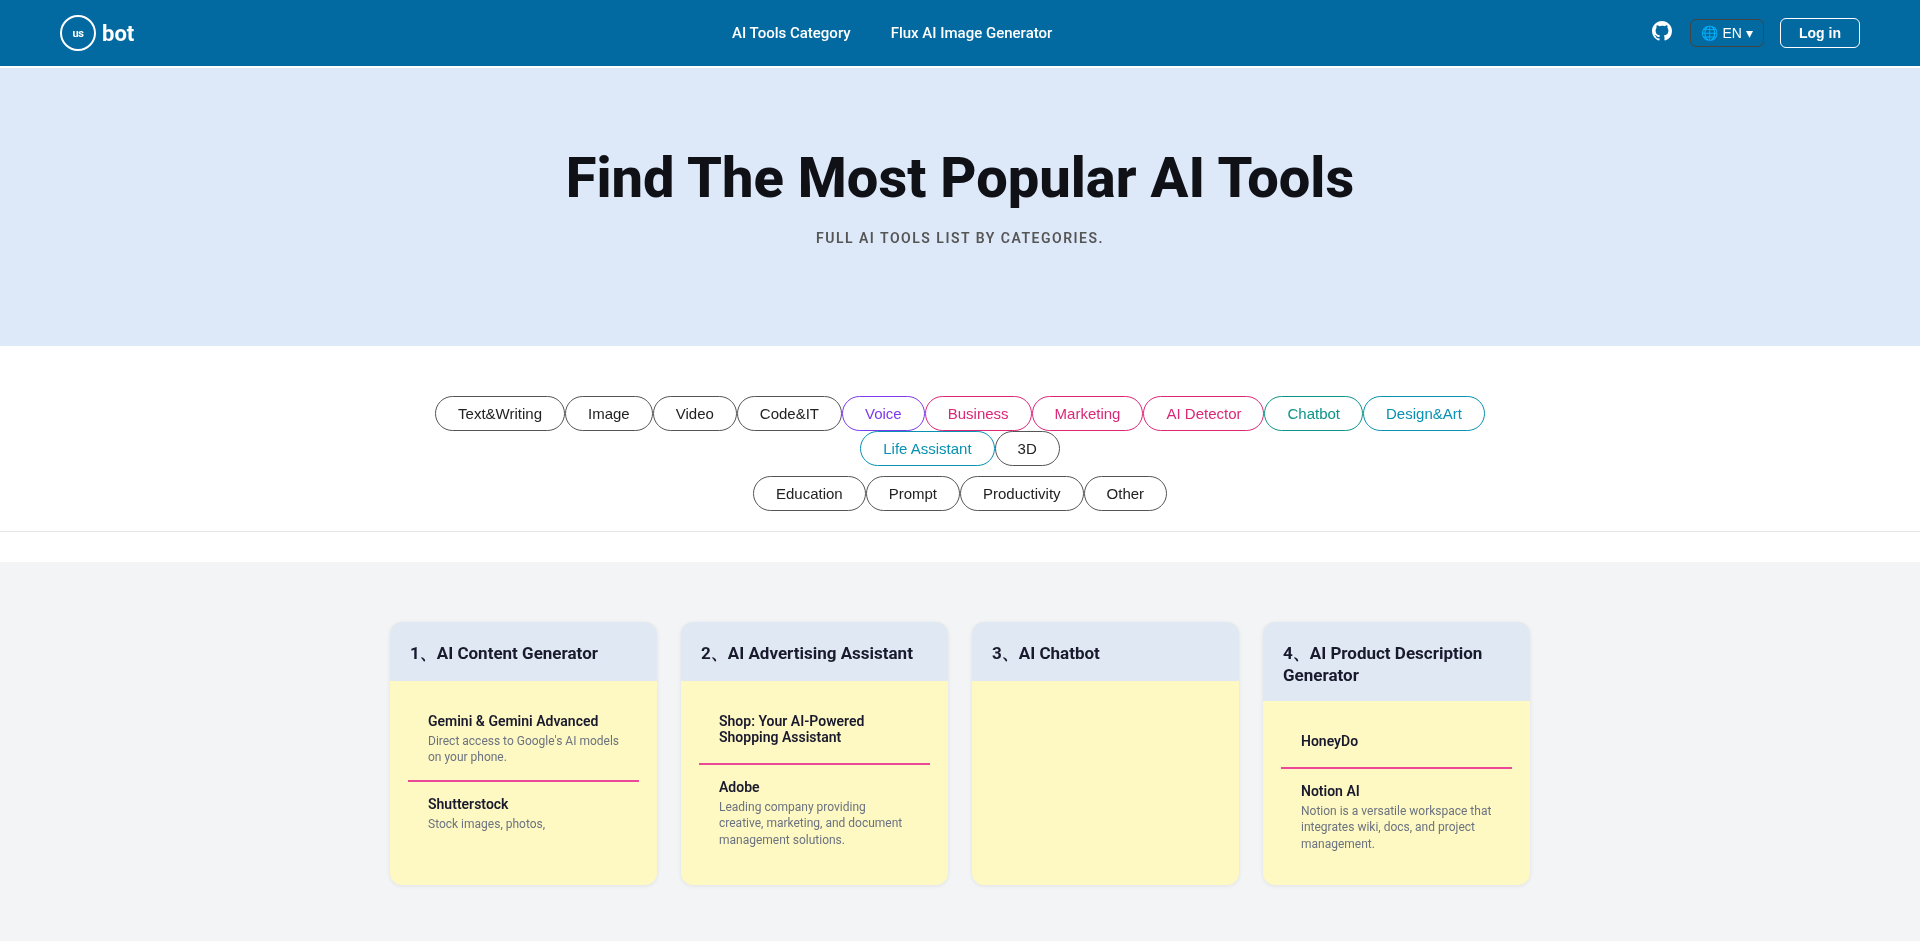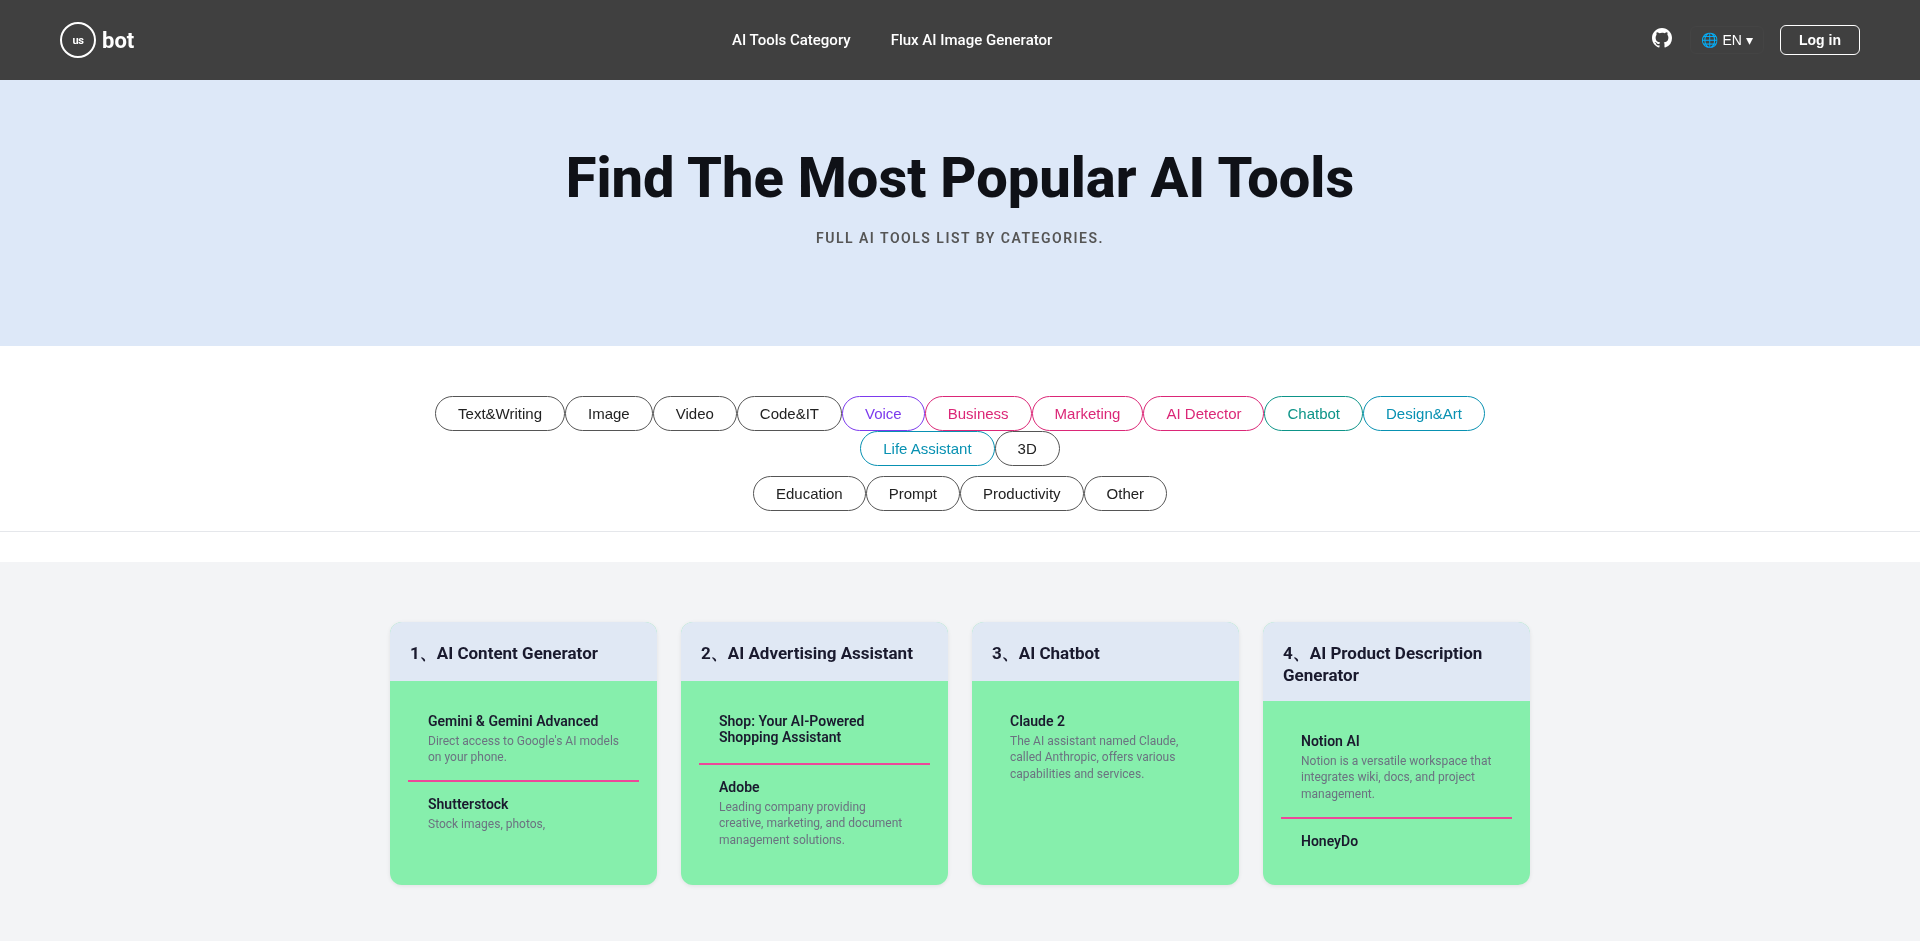--- a/index.html
+++ b/index.html
@@ -1,21 +1,21 @@
 <!DOCTYPE html>
 <html><head>
   <meta charset="utf-8">
   <style>
     * { margin: 0; padding: 0; box-sizing: border-box; }
     body { font-family: -apple-system, BlinkMacSystemFont, 'Segoe UI', Roboto, sans-serif; background: #fff; }
 
     
     .navbar {
-      background: #404040;
-      height: 80px;
+      background: #0369a1;
+      height: 66px;
       display: flex;
       align-items: center;
       justify-content: space-between;
       padding: 0 60px;
       position: fixed;
       top: 0; left: 0; right: 0;
       z-index: 100;
     }
     .nav-logo {
       display: flex;
@@ -147,21 +147,21 @@
     }
     .cards-grid {
       display: grid;
       grid-template-columns: repeat(4, 1fr);
       gap: 24px;
       max-width: 1200px;
       margin: 0 auto;
       padding: 0 30px;
     }
     .card {
-      background: #86efac;
+      background: #fef9c3;
       border-radius: 12px;
       overflow: hidden;
       box-shadow: 0 1px 4px rgba(0,0,0,0.08);
     }
     .card-header {
       background: #e0e8f4;
       padding: 20px 20px 16px;
       font-size: 17px;
       font-weight: 700;
       color: #1a1a2e;
@@ -285,37 +285,33 @@
           <div class="card-item-desc">Leading company providing creative, marketing, and document management solutions.</div>
         </div>
       </div>
     </div>
 
     <div class="card">
       <div class="card-header">
         <span>3、</span><span>AI Chatbot</span>
       </div>
       <div class="card-body">
-        <div class="card-item">
-          <div class="card-item-title">Claude 2</div>
-          <div class="card-item-desc">The AI assistant named Claude, called Anthropic, offers various capabilities and services.</div>
-        </div>
       </div>
     </div>
 
     <div class="card">
       <div class="card-header">
         <span>4、</span><span>AI Product Description Generator</span>
       </div>
       <div class="card-body">
         <div class="card-item">
+          <div class="card-item-title">HoneyDo</div>
+          <div class="card-item-desc"></div>
+        </div>
+        <div class="card-item">
           <div class="card-item-title">Notion AI</div>
           <div class="card-item-desc">Notion is a versatile workspace that integrates wiki, docs, and project management.</div>
         </div>
-        <div class="card-item">
-          <div class="card-item-title">HoneyDo</div>
-          <div class="card-item-desc"></div>
-        </div>
       </div>
     </div>
 
   </div>
 </section>
 
 </body></html>

